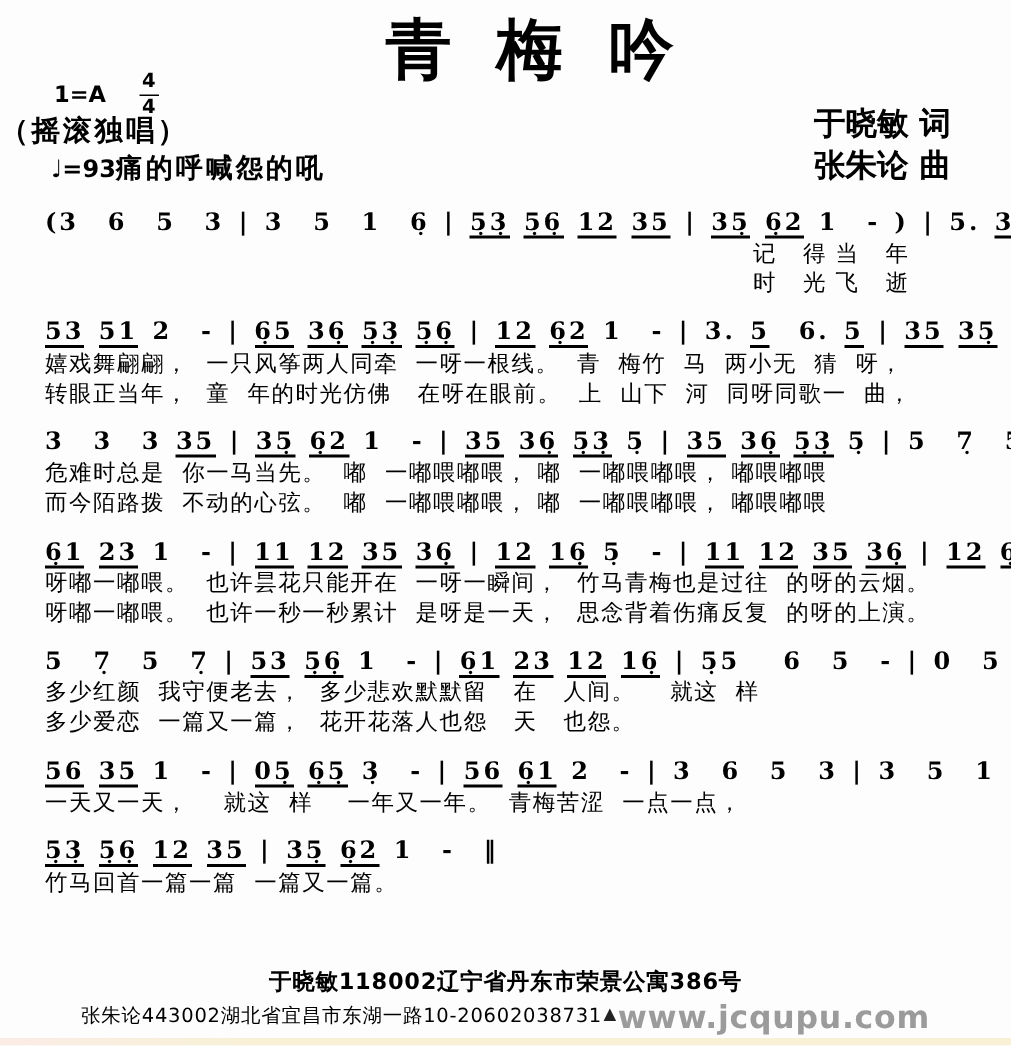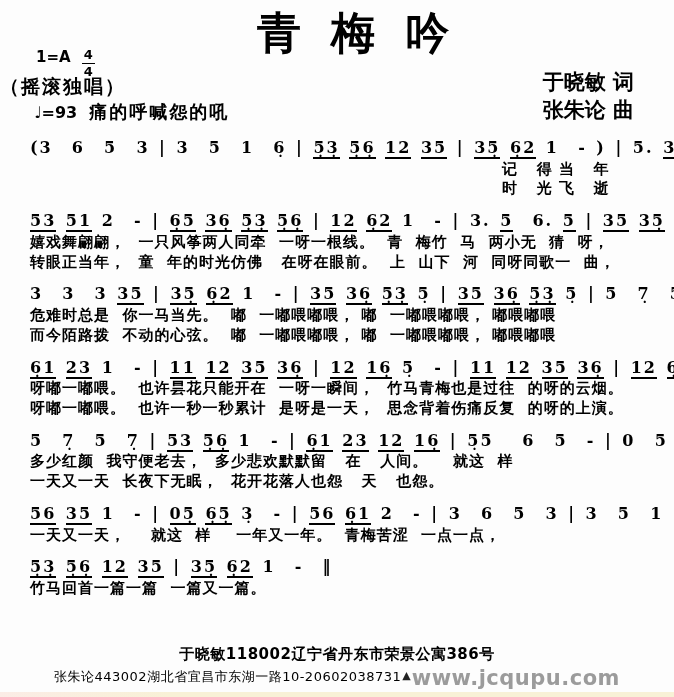--- a/index.html
+++ b/index.html
@@ -10,54 +10,54 @@
   }
   .title{
     margin-top:4px;text-align:center;
     font-family:"DejaVu Serif",serif;
     font-size:44px;font-weight:bold;
     letter-spacing:30px;padding-left:30px;margin-left:32px;
   }
   .keysig{
     position:absolute;left:36px;top:48px;
     font-size:15px;font-weight:bold;
-    display:flex;align-items:flex-start;gap:11px;
+    display:flex;align-items:center;gap:22px;
   }
   .frac{display:inline-flex;flex-direction:column;align-items:center;
     font-size:13px;line-height:1.05;font-weight:bold;}
   .frac .num{border-bottom:1.5px solid #000;padding:0 2px 1px;}
   .frac .den{padding-top:1px;}
   .subtitle{
     position:absolute;left:0;right:0;top:74px;text-align:left;
     font-size:19px;font-weight:bold;letter-spacing:2px;
   }
   .credits{
     position:absolute;right:40px;top:56px;
     font-size:21px;font-weight:bold;line-height:1.35;margin-top:12px;
   }
   .tempo-row{
     position:absolute;left:34px;top:100px;
-    display:flex;align-items:baseline;gap:12px;
+    display:flex;align-items:baseline;
     font-weight:bold;
   }
   .tempo-mark{font-size:16px;}
   .tagline{font-size:18px;letter-spacing:2px;}
   .score{
     position:absolute;left:30px;top:138px;right:8px;
   }
   .system{margin-bottom:13px;}
   .note-row{
     font-family:"DejaVu Serif",serif;
     font-weight:bold;font-size:16px;
     letter-spacing:2px;word-spacing:2px;
     white-space:pre;line-height:1.3;
   }
   .ug{border-bottom:2px solid #000;margin-top:40px;}
   .lyr{
-    font-size:15px;font-weight:bold;white-space:pre;
+    font-size:15px;font-weight:normal;white-space:pre;
     letter-spacing:1px;line-height:1.18;margin-top:2px;
   }
   .indent1{margin-left:472px;}
   .footer-addr1{
     position:absolute;top:645px;left:0;right:0;
     text-align:center;font-size:15px;font-weight:bold;letter-spacing:0.5px;
   }
   .footer-row{
     position:absolute;top:666px;left:0;right:0;
     display:flex;justify-content:center;align-items:center;gap:1px;
@@ -120,21 +120,21 @@
 
   <div class="system">
     <div class="note-row"><span class="ug">6̣1</span> <span class="ug">23</span> 1  - | <span class="ug">11</span> <span class="ug">12</span> <span class="ug">35</span> <span class="ug">36̣</span> | <span class="ug">12</span> <span class="ug">16̣</span> 5̣  - | <span class="ug">11</span> <span class="ug">12</span> <span class="ug">35</span> <span class="ug">36̣</span> | <span class="ug">12</span> <span class="ug">6̣2</span> 1  - |</div>
     <div class="lyr">呀嘟一嘟喂。  也许昙花只能开在  一呀一瞬间，  竹马青梅也是过往  的呀的云烟。</div>
     <div class="lyr">呀嘟一嘟喂。  也许一秒一秒累计  是呀是一天，  思念背着伤痛反复  的呀的上演。</div>
   </div>
 
   <div class="system">
     <div class="note-row">5  7̣  5  7̣ | <span class="ug">53</span> <span class="ug">5̣6̣</span> 1  - | <span class="ug">6̣1</span> <span class="ug">23</span> <span class="ug">12</span> <span class="ug">16̣</span> | 5̣5   6  5  - | 0  5  63  5  - |</div>
     <div class="lyr">多少红颜  我守便老去，  多少悲欢默默留   在   人间。    就这  样</div>
-    <div class="lyr">一天又一天  长夜下无眠，  花开花落人也怨   天   也怨。</div>
+    <div class="lyr">多少爱恋  一篇又一篇，  花开花落人也怨   天   也怨。</div>
   </div>
 
   <div class="system">
     <div class="note-row"><span class="ug">56</span> <span class="ug">35</span> 1  - | <span class="ug">05̣</span> <span class="ug">6̣5̣</span> 3̣  - | <span class="ug">56</span> <span class="ug">6̣1</span> 2  - | 3  6  5  3 | 3  5  1  6̣ |</div>
     <div class="lyr">一天又一天，    就这  样    一年又一年。  青梅苦涩  一点一点，</div>
   </div>
 
   <div class="system">
     <div class="note-row"><span class="ug">5̣3̣</span> <span class="ug">5̣6̣</span> <span class="ug">12</span> <span class="ug">35</span> | <span class="ug">35̣</span> <span class="ug">6̣2</span> 1  -  ‖</div>
     <div class="lyr">竹马回首一篇一篇  一篇又一篇。</div>

